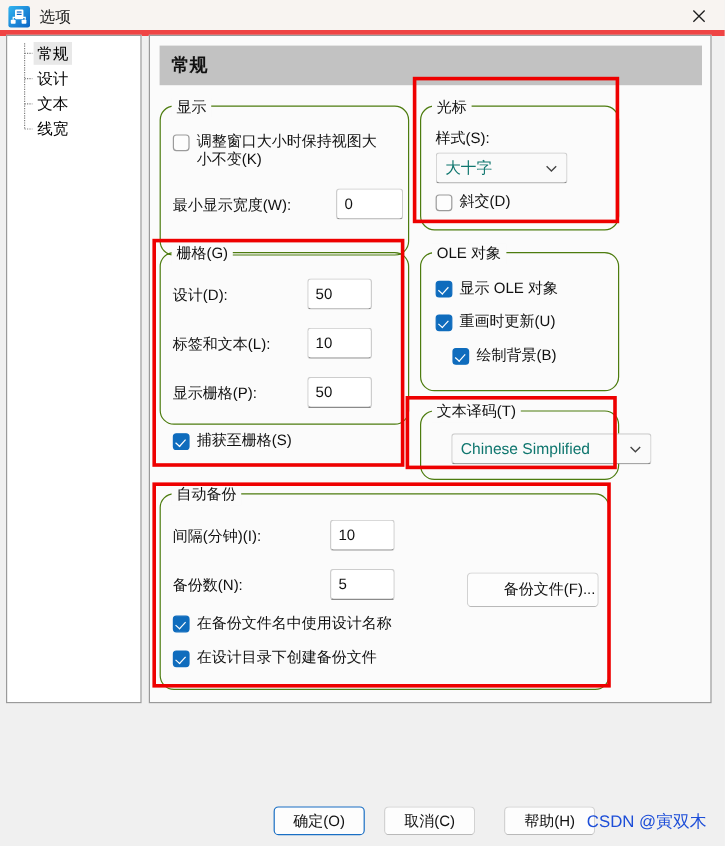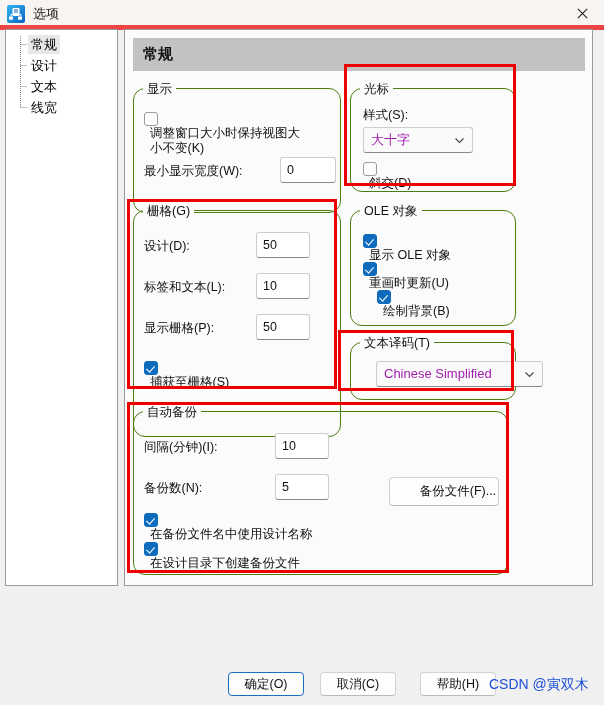--- a/index.html
+++ b/index.html
@@ -142,33 +142,32 @@
     border: 1px solid #cdcdcd;
     border-bottom-color: #8a8a8a;
     border-radius: 3px;
     box-sizing: border-box;
     height: 26px;
   }
   .combo .cval {
     position: absolute; left: 7px; top: 0;
     line-height: 24px;
     font-size: 13px;
-    color: #a21caf;
+    color: #0f766e;
     white-space: nowrap;
   }
   .combo .carrow {
     position: absolute; right: 7px; top: 7px;
     width: 11px; height: 11px;
   }
   
   .cbx {
     position: absolute;
     display: flex;
     align-items: flex-start;
-    flex-direction: column;
   }
   .cbx .box {
     width: 14px; height: 14px;
     border: 1px solid #9b9b9b;
     border-radius: 3px;
     background: #fdfdfd;
     box-sizing: border-box;
     flex: 0 0 auto;
     margin-top: 1px;
     position: relative;
@@ -311,21 +310,21 @@
           </svg>
         </span>
       </div>
 
       <div class="cbx" style="left:12px; top:72px;">
         <span class="box"></span>
         <span class="ctext">斜交(D)</span>
       </div>
     </div>
 
-    <div class="group" style="left:8px; top:180px; width:208px; height:227px;">
+    <div class="group" style="left:8px; top:180px; width:208px; height:144px;">
       <span class="legend">栅格(G)</span>
 
       <span class="lbl" style="left:10px; top:27px;">设计(D):</span>
       <div class="txtbox" style="left:122px; top:21px; width:54px;">50</div>
 
       <span class="lbl" style="left:10px; top:68px;">标签和文本(L):</span>
       <div class="txtbox" style="left:122px; top:62px; width:54px;">10</div>
 
       <span class="lbl" style="left:10px; top:109px;">显示栅格(P):</span>
       <div class="txtbox" style="left:122px; top:103px; width:54px;">50</div>

